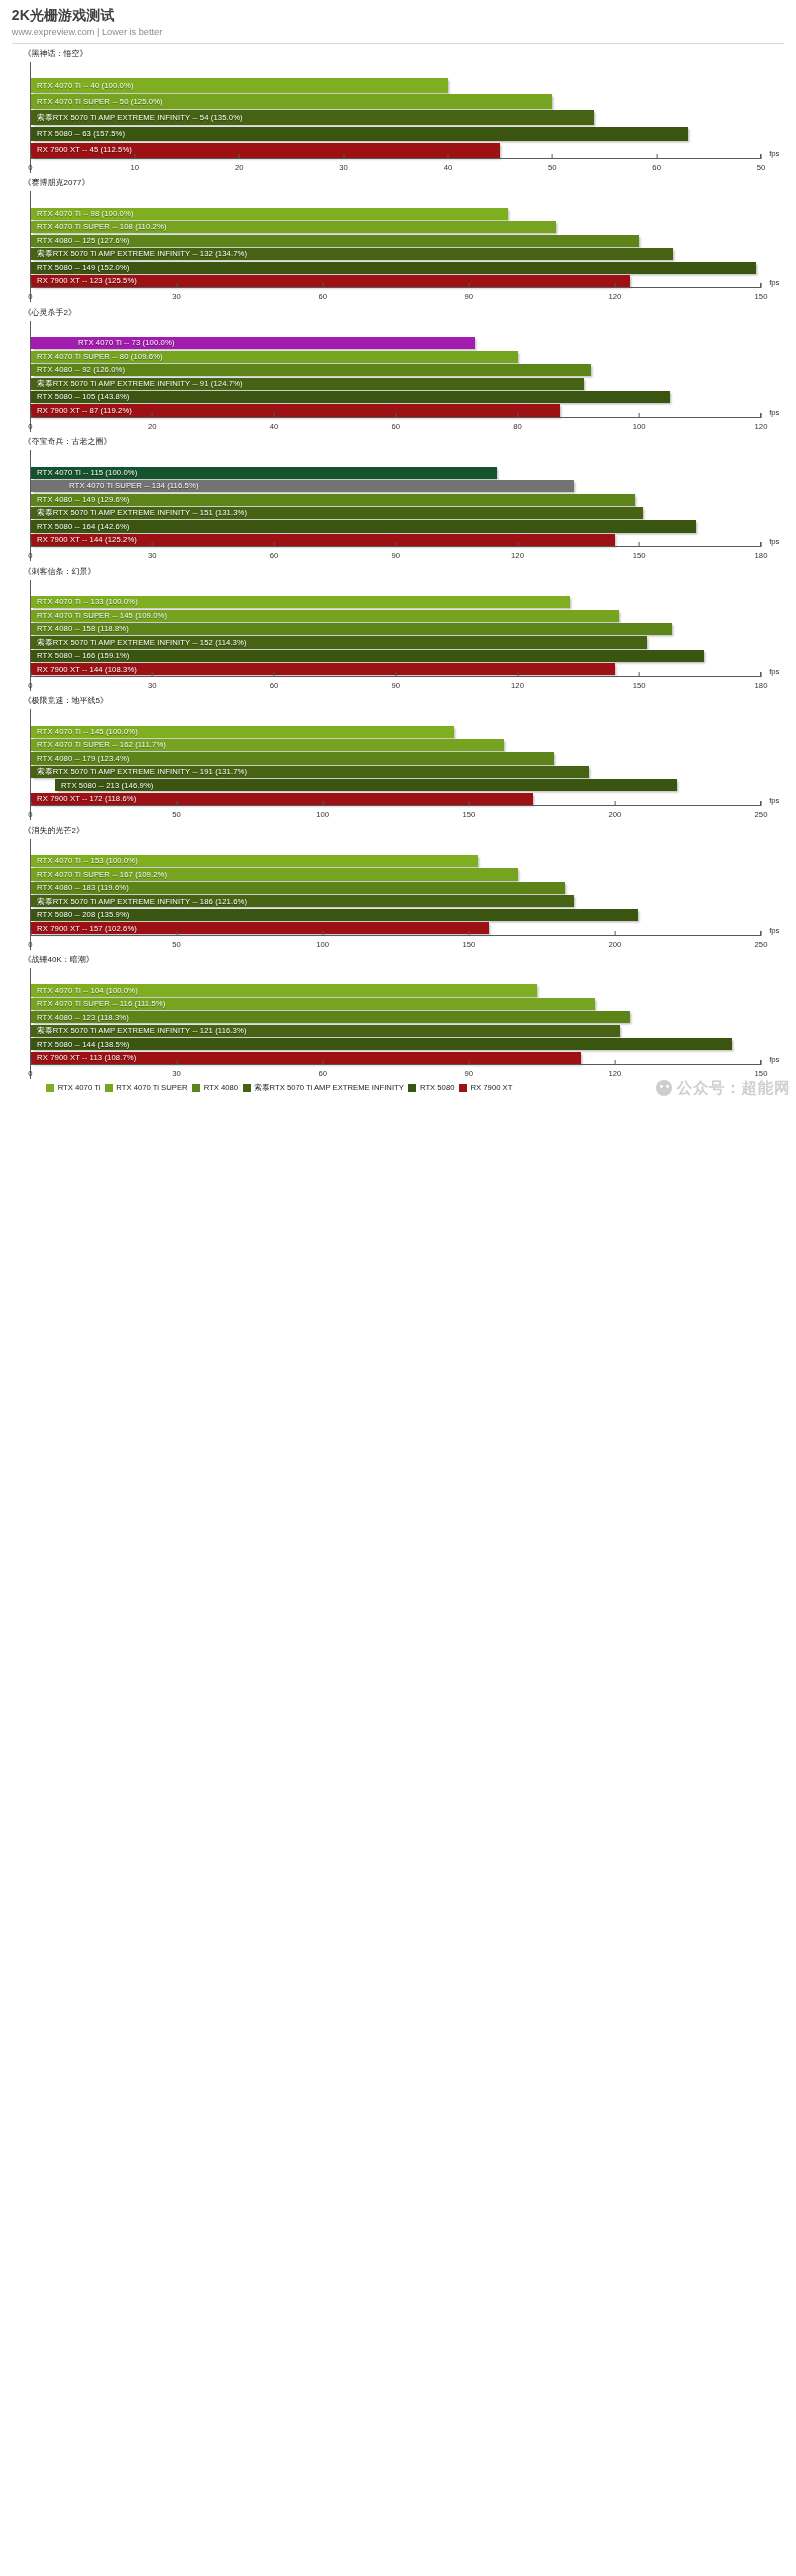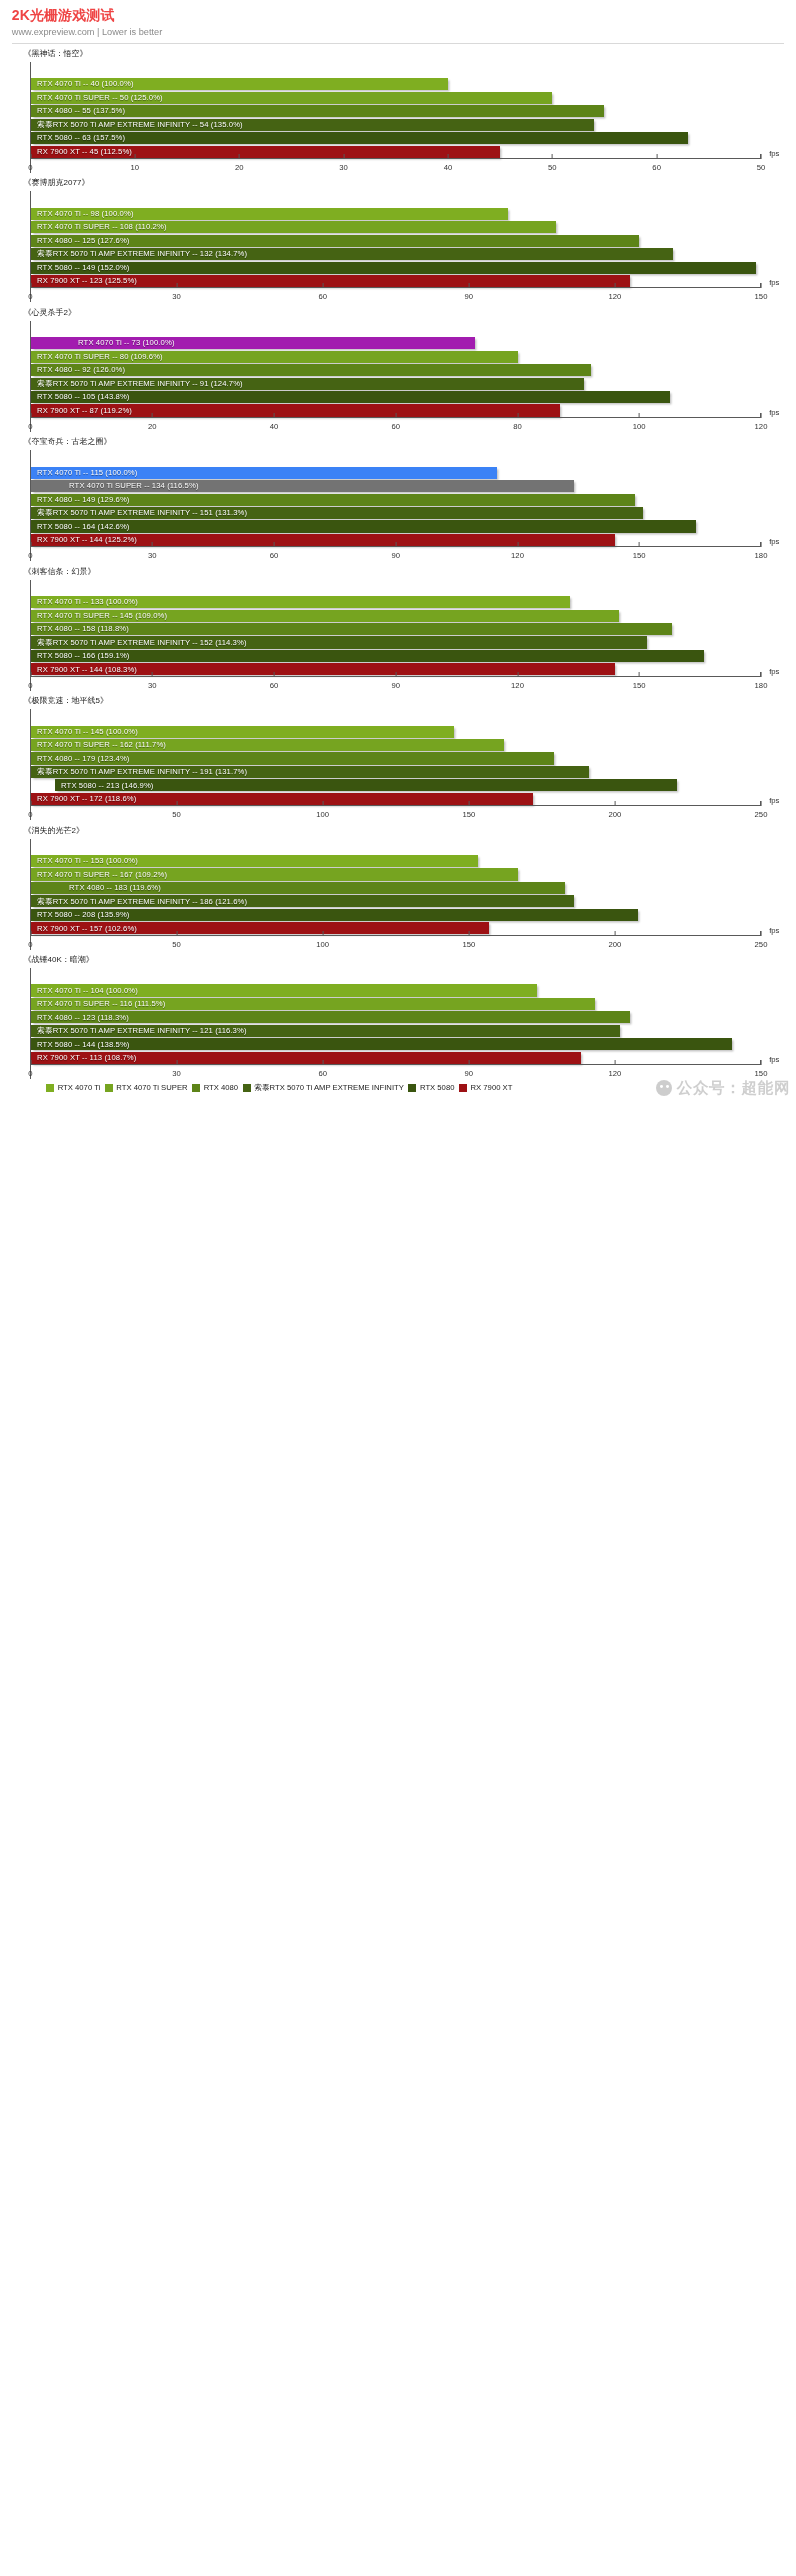--- a/index.html
+++ b/index.html
@@ -15,21 +15,21 @@
     background: #ffffff;
     padding: 0;
     overflow: hidden;
   }
   .hdr {
     padding: 7.4px 11.8px 0 11.8px;
   }
   .hdr-title {
     font-size: 14px;
     font-weight: bold;
-    color: #ef4444;
+    color: #404040;
     letter-spacing: 0.1px;
     line-height: 1.25;
     margin: 0 0 2.2px 0;
   }
   .hdr-sub {
     font-size: 9.2px;
     color: #8a8a8a;
     margin: 0 0 4.4px 0;
     line-height: 1.2;
   }
@@ -209,25 +209,20 @@
         <div class="plot">
           <div class="bars">
             <div class="bar-row">
               <div class="bar" style="width: 57.1429%; background: rgb(127, 174, 33);">
                 <span class="bar-label">RTX 4070 Ti  --  40  (100.0%)</span>
               </div>
             </div>
             <div class="bar-row">
               <div class="bar" style="width: 71.4286%; background: rgb(118, 164, 32);">
                 <span class="bar-label">RTX 4070 Ti SUPER  --  50  (125.0%)</span>
-              </div>
-            </div>
-            <div class="bar-row">
-              <div class="bar" style="width: 78.5714%; background: rgb(93, 132, 24);">
-                <span class="bar-label">RTX 4080  --  55  (137.5%)</span>
               </div>
             </div>
             <div class="bar-row">
               <div class="bar" style="width: 77.1429%; background: rgb(69, 99, 19);">
                 <span class="bar-label">索泰RTX 5070 Ti AMP EXTREME INFINITY  --  54  (135.0%)</span>
               </div>
             </div>
             <div class="bar-row">
               <div class="bar" style="width: 90%; background: rgb(58, 85, 15);">
                 <span class="bar-label">RTX 5080  --  63  (157.5%)</span>
@@ -364,21 +359,21 @@
           <div class="tick" style="left: 100%;"></div>
           <div class="ticklabel" style="left: 100%;">120</div>
           <div class="fps-label">fps</div>
         </div>
       </div>
       <div class="chart">
         <div class="chart-title">《夺宝奇兵：古老之圈》</div>
         <div class="plot">
           <div class="bars">
             <div class="bar-row">
-              <div class="bar" style="width: 63.8889%; background: #3b82f6;">
+              <div class="bar" style="width: 63.8889%; background: #14532d;">
                 <span class="bar-label">RTX 4070 Ti  --  115  (100.0%)</span>
               </div>
             </div>
             <div class="bar-row">
               <div class="bar" style="width: 74.4444%; background: #737373; padding-left: 32px;">
                 <span class="bar-label">RTX 4070 Ti SUPER  --  134  (116.5%)</span>
               </div>
             </div>
             <div class="bar-row">
               <div class="bar" style="width: 82.7778%; background: rgb(93, 132, 24);">
@@ -534,21 +529,21 @@
               <div class="bar" style="width: 61.2%; background: rgb(127, 174, 33);">
                 <span class="bar-label">RTX 4070 Ti  --  153  (100.0%)</span>
               </div>
             </div>
             <div class="bar-row">
               <div class="bar" style="width: 66.8%; background: rgb(118, 164, 32);">
                 <span class="bar-label">RTX 4070 Ti SUPER  --  167  (109.2%)</span>
               </div>
             </div>
             <div class="bar-row">
-              <div class="bar" style="width: 73.2%; background: rgb(93, 132, 24); padding-left: 32px;">
+              <div class="bar" style="width: 73.2%; background: rgb(93, 132, 24);">
                 <span class="bar-label">RTX 4080  --  183  (119.6%)</span>
               </div>
             </div>
             <div class="bar-row">
               <div class="bar" style="width: 74.4%; background: rgb(69, 99, 19);">
                 <span class="bar-label">索泰RTX 5070 Ti AMP EXTREME INFINITY  --  186  (121.6%)</span>
               </div>
             </div>
             <div class="bar-row">
               <div class="bar" style="width: 83.2%; background: rgb(58, 85, 15);">

